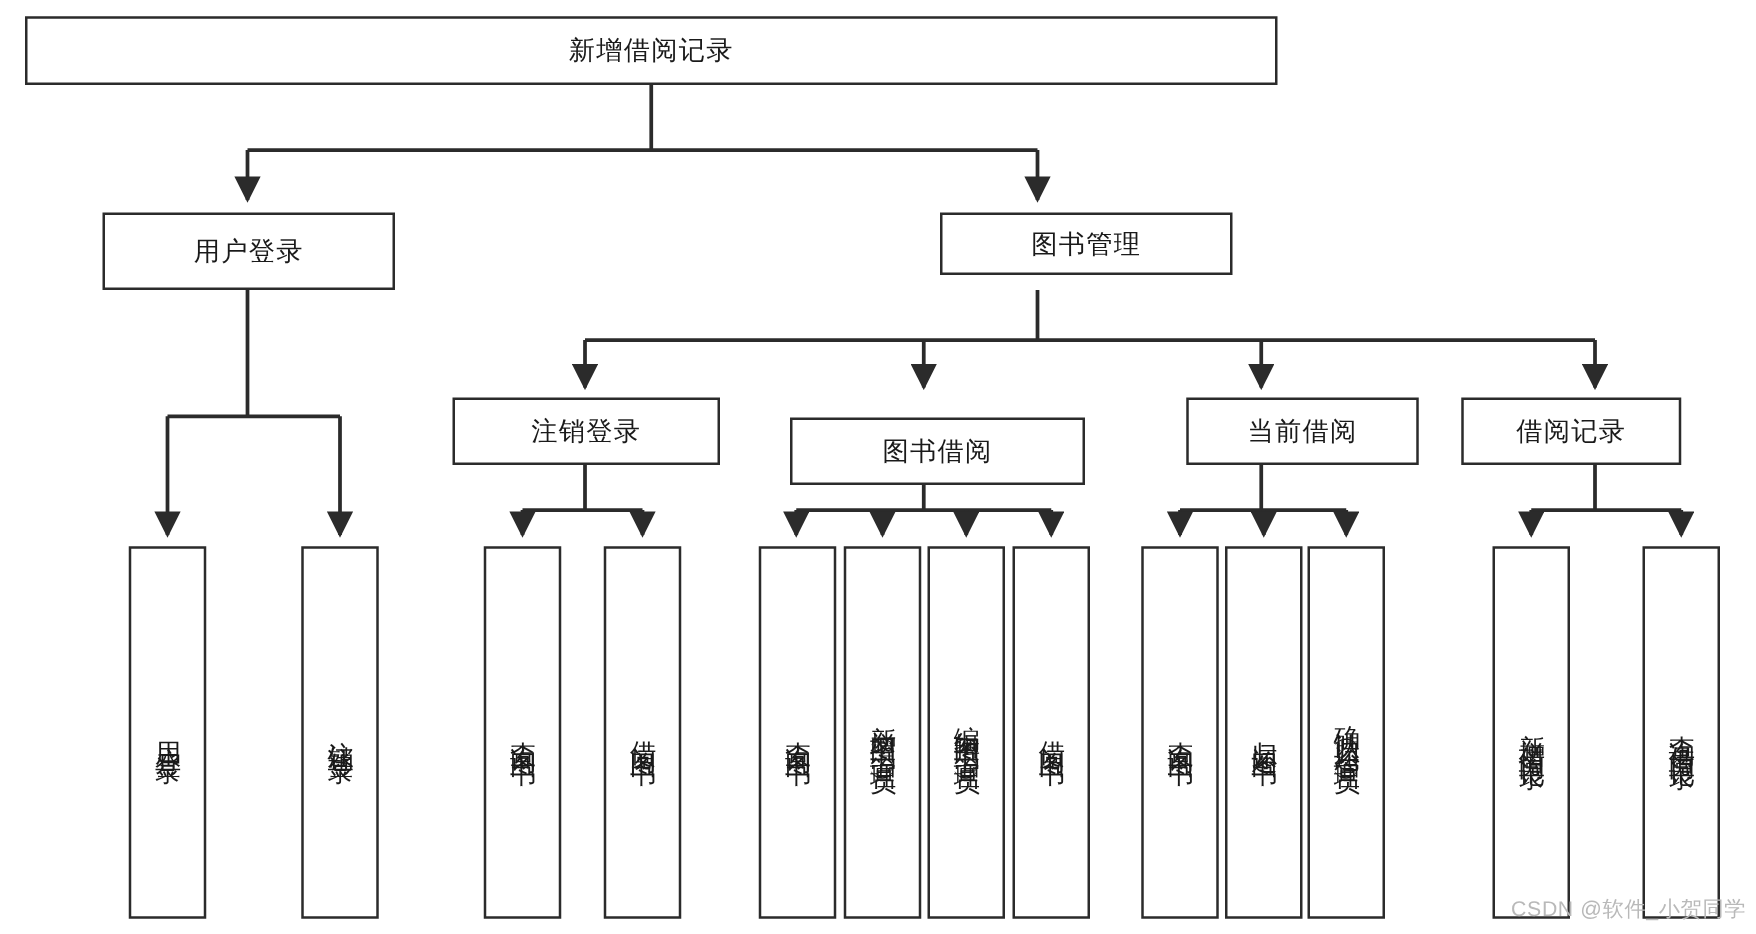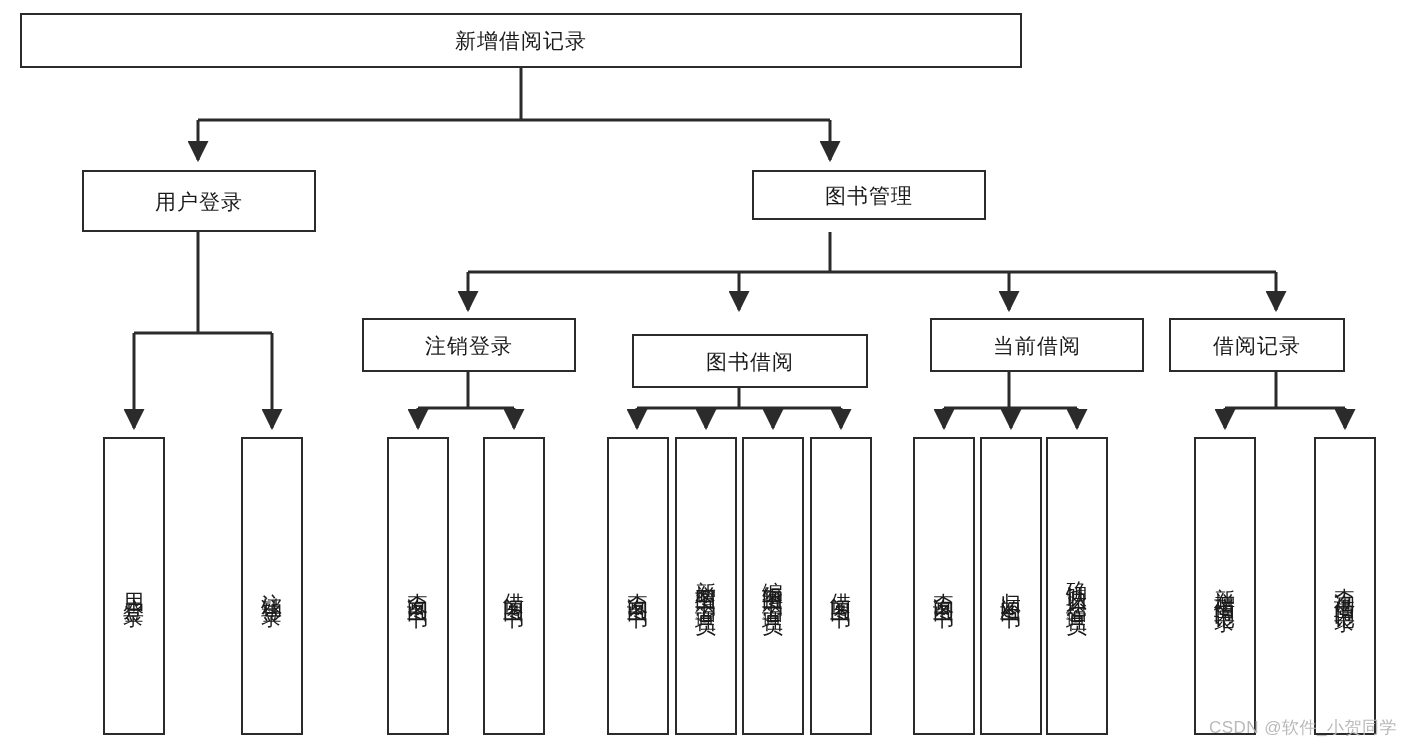--- a/index.html
+++ b/index.html
@@ -130,21 +130,21 @@
   <div class="node h-node" style="left:752px; top:170px; width:234px; height:50px;">
     <span class="hlabel">图书管理</span>
   </div>
 
   <div class="node h-node" style="left:362px; top:318px; width:214px; height:54px;">
     <span class="hlabel">注销登录</span>
   </div>
   <div class="node h-node" style="left:632px; top:334px; width:236px; height:54px;">
     <span class="hlabel">图书借阅</span>
   </div>
-  <div class="node h-node" style="left:930px; top:318px; width:214px; height:54px;">
+  <div class="node h-node" style="left:949px; top:318px; width:186px; height:54px;">
     <span class="hlabel">当前借阅</span>
   </div>
   <div class="node h-node" style="left:1169px; top:318px; width:176px; height:54px;">
     <span class="hlabel">借阅记录</span>
   </div>
 
   <div class="node v-node" style="left:103px; top:437px; width:62px; height:298px;">
     <span class="vlabel">用户登录</span>
   </div>
   <div class="node v-node" style="left:241px; top:437px; width:62px; height:298px;">

